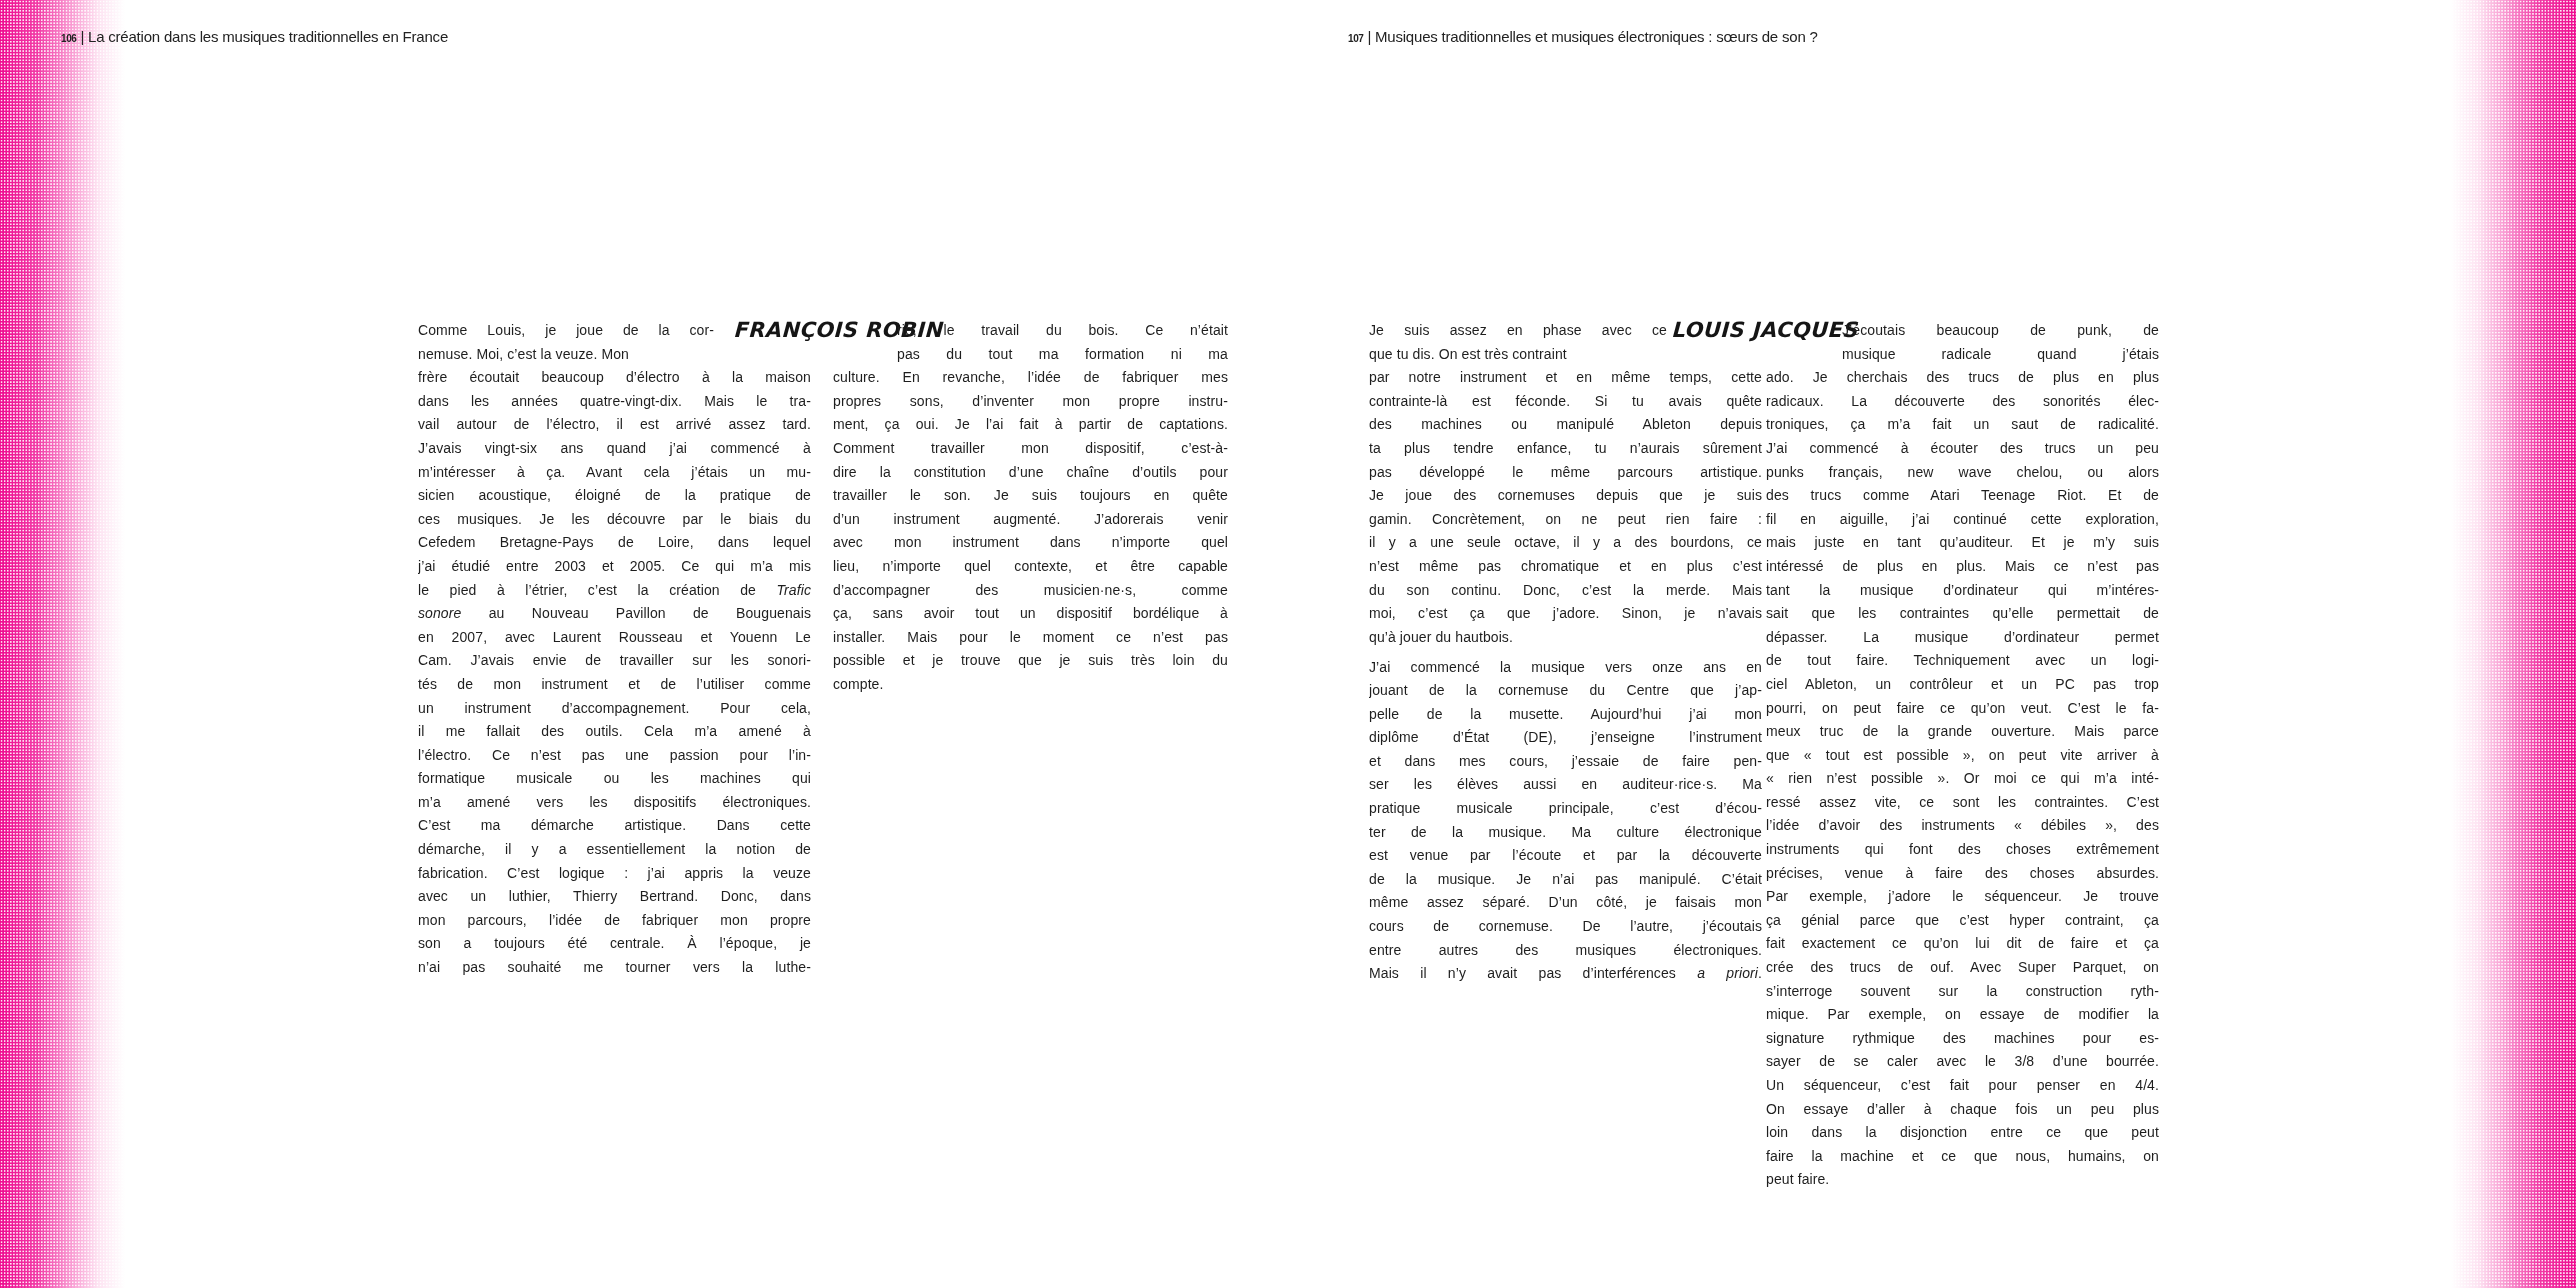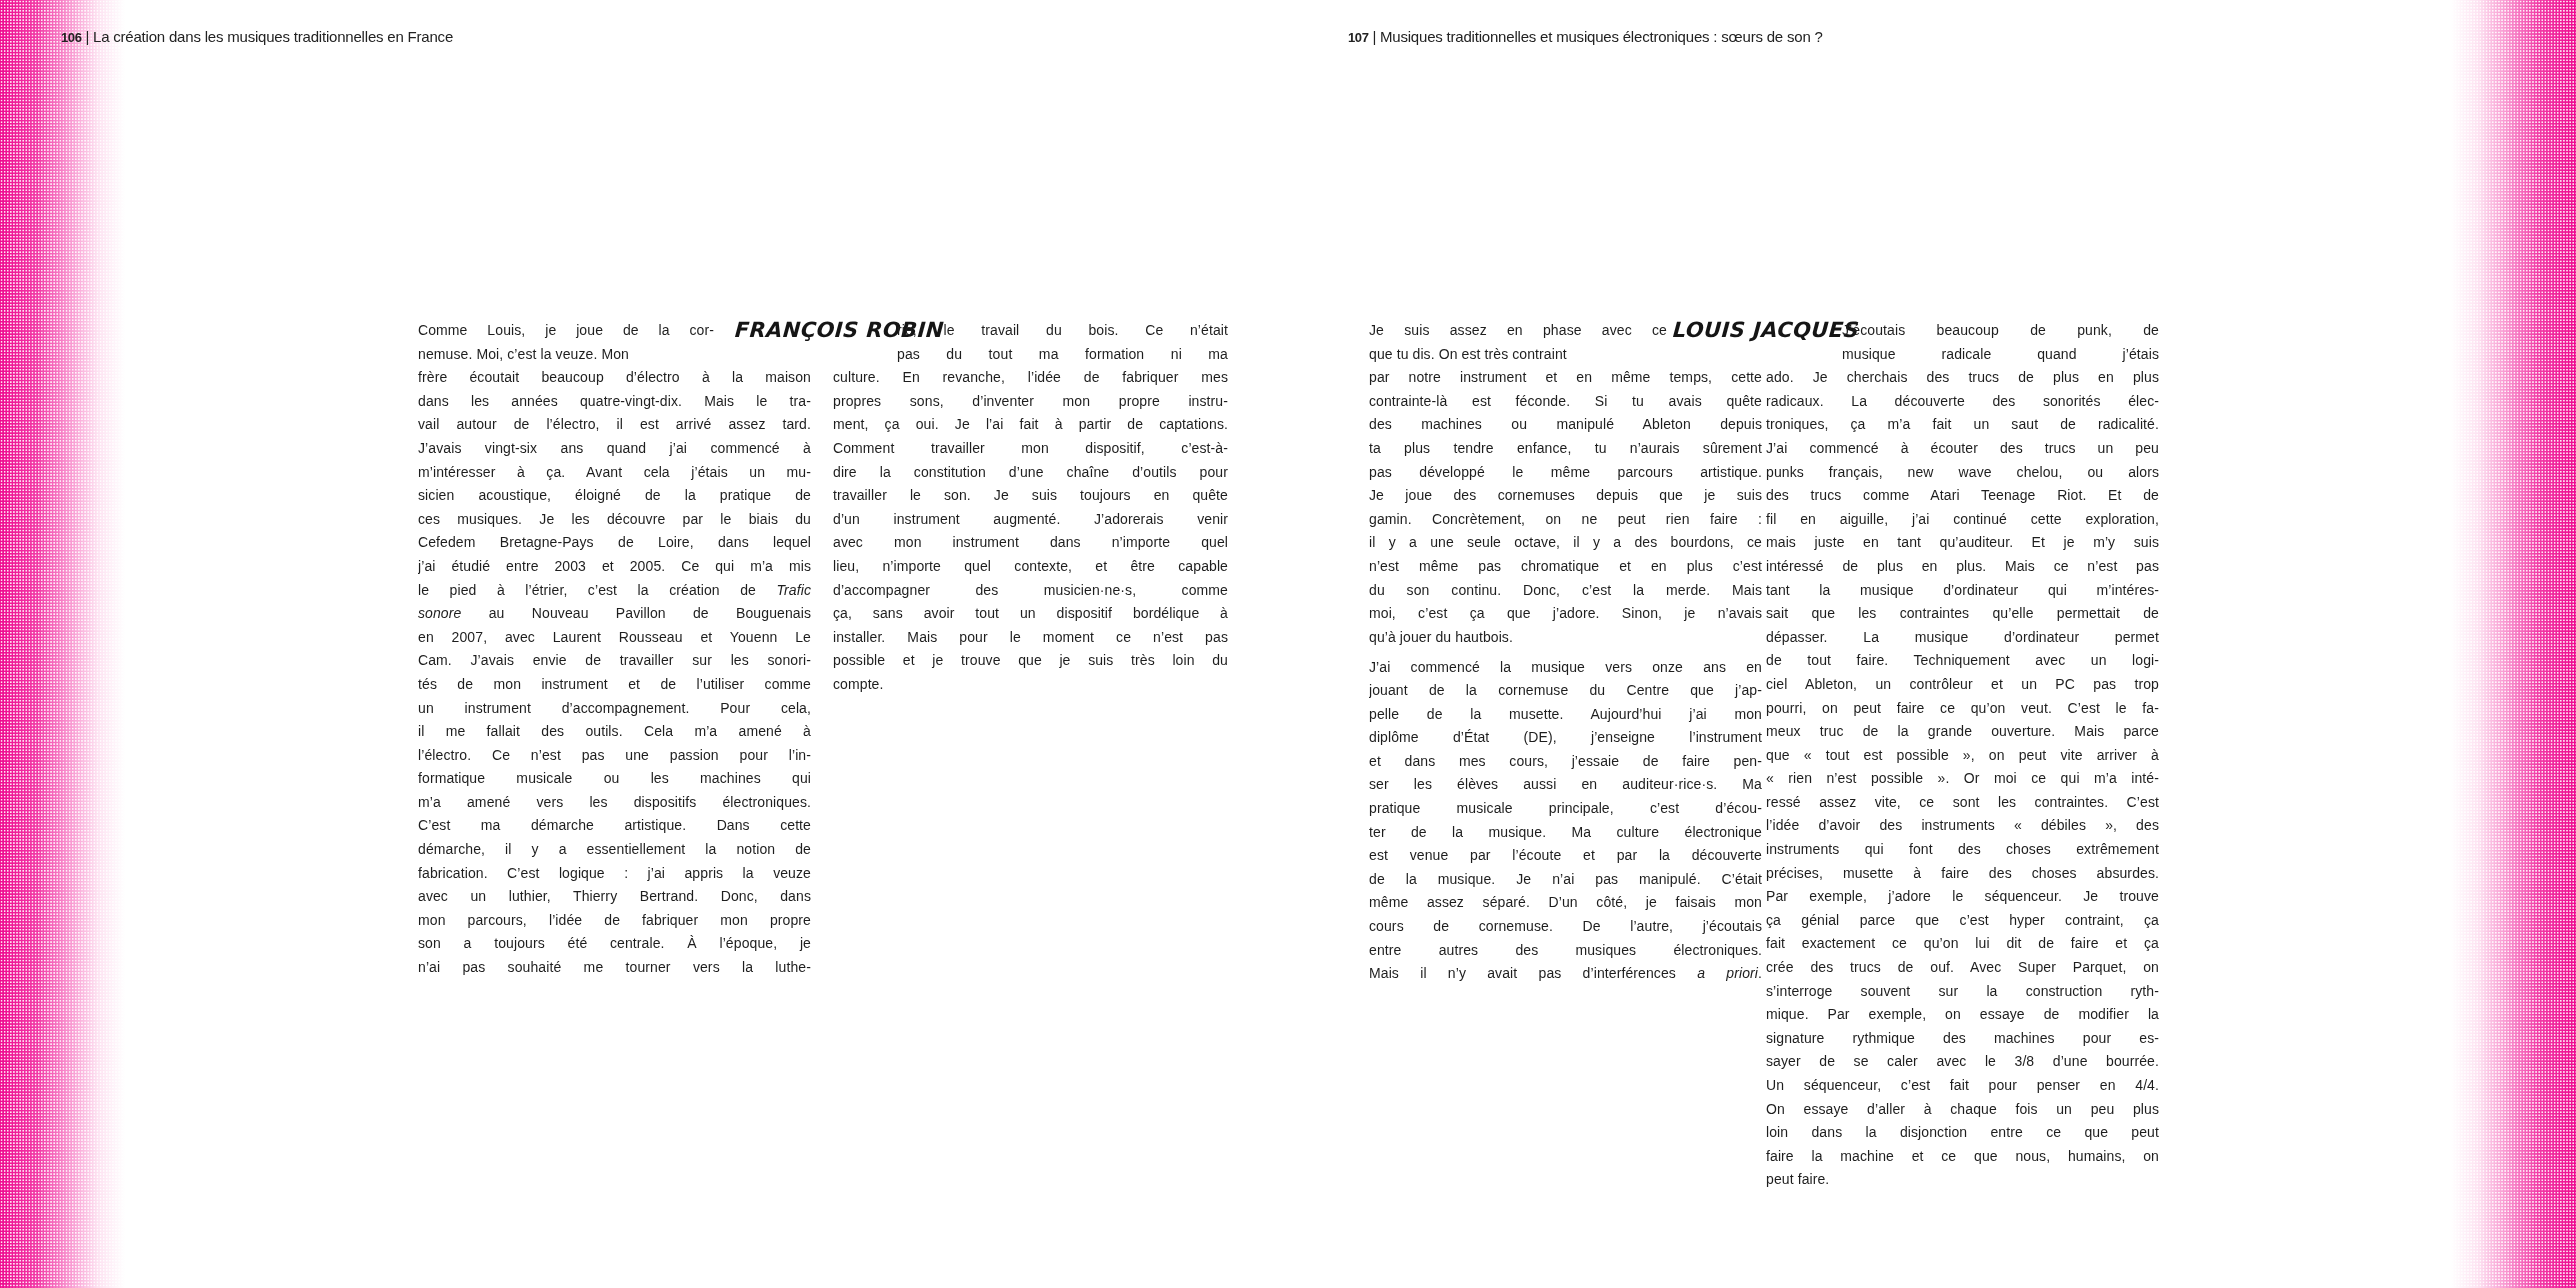--- a/index.html
+++ b/index.html
@@ -14,21 +14,21 @@
         linear-gradient(to right, #ee0a8f 0%, #f23aa6 30%, rgba(246,110,190,0.75) 55%, rgba(250,170,215,0.35) 78%, rgba(255,255,255,0) 100%);
     }
     .edge-right {
       right: 0;
       background:
         radial-gradient(circle, rgba(255,255,255,0.9) 0.7px, transparent 1px) 0 0 / 3.1px 3.1px,
         linear-gradient(to left, #ee0a8f 0%, #f23aa6 30%, rgba(246,110,190,0.75) 55%, rgba(250,170,215,0.35) 78%, rgba(255,255,255,0) 100%);
     }
 
     .running-head { position: absolute; top: 28px; font-size: 15px; color: #222; white-space: nowrap; letter-spacing: -0.2px; }
-    .running-head .folio { font-weight: bold; font-size: 13px; letter-spacing: -0.4px; }
+    .running-head .folio { font-weight: bold; font-size: 10px; letter-spacing: -0.4px; }
     .running-head .sep { margin: 0 3.9px; }
     .rh-left { left: 61px; }
     .rh-right { left: 1348px; }
 
     .col {
       position: absolute;
       font-family: "Liberation Sans", "DejaVu Sans", sans-serif;
       font-size: 14px;
       line-height: 23.6px;
       text-align: justify;
@@ -183,21 +183,21 @@
   <span class="line">dépasser. La musique d’ordinateur permet</span>
   <span class="line">de tout faire. Techniquement avec un logi-</span>
   <span class="line">ciel Ableton, un contrôleur et un PC pas trop</span>
   <span class="line">pourri, on peut faire ce qu’on veut. C’est le fa-</span>
   <span class="line">meux truc de la grande ouverture. Mais parce</span>
   <span class="line">que « tout est possible », on peut vite arriver à</span>
   <span class="line">« rien n’est possible ». Or moi ce qui m’a inté-</span>
   <span class="line">ressé assez vite, ce sont les contraintes. C’est</span>
   <span class="line">l’idée d’avoir des instruments « débiles », des</span>
   <span class="line">instruments qui font des choses extrêmement</span>
-  <span class="line">précises, musette à faire des choses absurdes.</span>
+  <span class="line">précises, venue à faire des choses absurdes.</span>
   <span class="line">Par exemple, j’adore le séquenceur. Je trouve</span>
   <span class="line">ça génial parce que c’est hyper contraint, ça</span>
   <span class="line">fait exactement ce qu’on lui dit de faire et ça</span>
   <span class="line">crée des trucs de ouf. Avec Super Parquet, on</span>
   <span class="line">s’interroge souvent sur la construction ryth-</span>
   <span class="line">mique. Par exemple, on essaye de modifier la</span>
   <span class="line">signature rythmique des machines pour es-</span>
   <span class="line">sayer de se caler avec le 3/8 d’une bourrée.</span>
   <span class="line">Un séquenceur, c’est fait pour penser en 4/4.</span>
   <span class="line">On essaye d’aller à chaque fois un peu plus</span>

